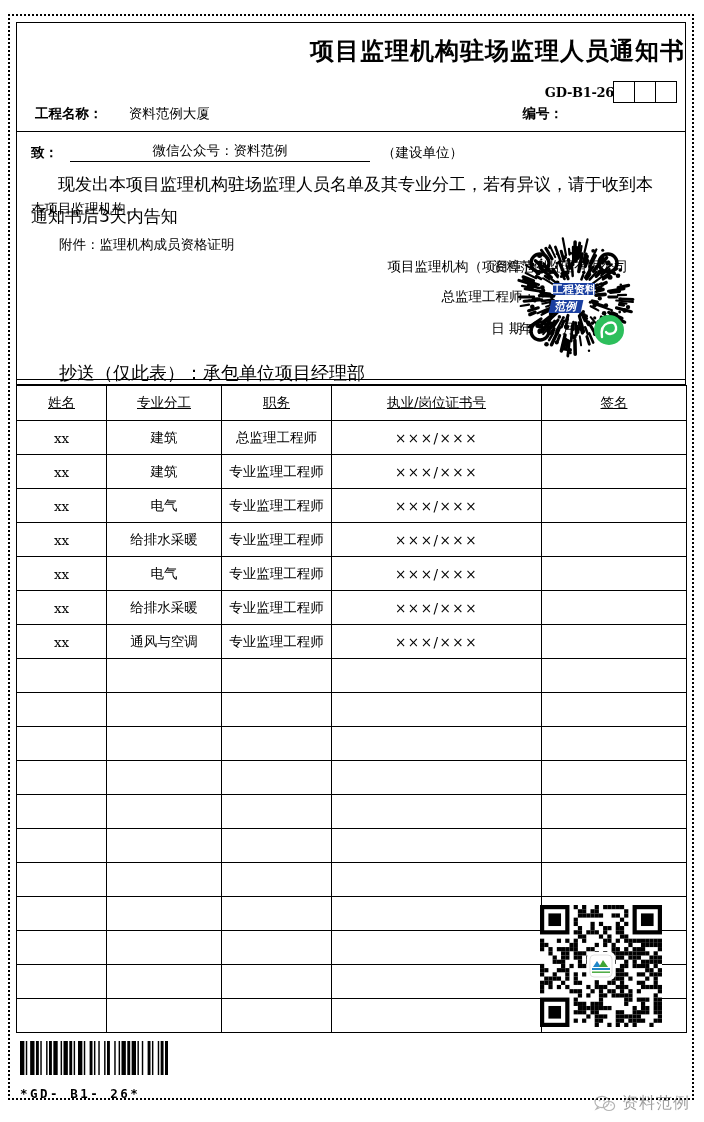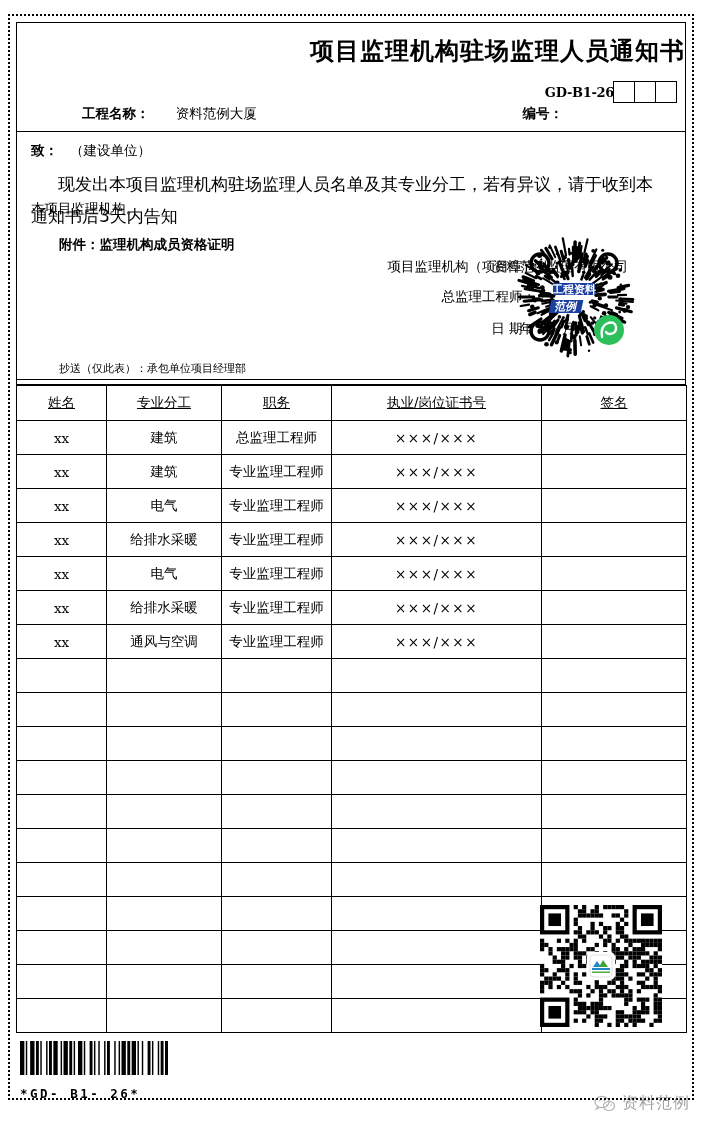--- a/index.html
+++ b/index.html
@@ -66,21 +66,21 @@
     border: 1.2px solid #000;
     box-sizing: border-box;
     margin-left: -1px;
   }
   #project-name-row {
     position: absolute;
     left: 18px;
     top: 82px;
     font-size: 13.5px;
   }
-  #project-name-label { font-weight: bold; margin-left: 47px; }
+  #project-name-label { font-weight: bold; }
   #project-name-value { margin-left: 22px; }
   #serial-row {
     position: absolute;
     right: 122px;
     top: 82px;
     font-size: 13.5px;
     font-weight: bold;
   }
 
   
@@ -126,21 +126,20 @@
     position: absolute;
     left: 14px;
     top: 68px;
     font-size: 13.5px;
   }
   #attachment-line {
     position: absolute;
     left: 42px;
     top: 104px;
     font-size: 13.5px;
-    font-weight: bold;
   }
 
   .sig-line {
     position: absolute;
     font-size: 13.5px;
     text-align: right;
     width: 220px;
   }
   #sig-org  { left: 316px; top: 258px; }
   #sig-chief{ left: 316px; top: 288px; }
@@ -182,21 +181,21 @@
     width: 670px;
     height: 30px;
     border: 1.5px solid #000;
     border-top: none;
     box-sizing: border-box;
   }
   #cc-text {
     position: absolute;
     left: 42px;
     top: 6px;
-    font-size: 11px;
+    font-size: 18px;
   }
 
   
   #staff-table {
     position: absolute;
     left: 16px;
     top: 385px;
     width: 670px;
     border-collapse: collapse;
     table-layout: fixed;
@@ -286,20 +285,21 @@
     <span id="project-name-label">工程名称：</span>
     <span id="project-name-value">资料范例大厦</span>
   </div>
 
   <div id="serial-row">编号：</div>
 </div>
 
 <div id="letter-block">
   <div id="to-line">
     <span id="to-label">致：</span>
+    <span id="to-blank">微信公众号：资料范例</span>
     <span id="to-suffix">（建设单位）</span>
   </div>
 
   <div id="para-1">现发出本项目监理机构驻场监理人员名单及其专业分工，若有异议，请于收到本通知书后3天内告知</div>
   <div id="para-1b">本项目监理机构。</div>
   <div id="attachment-line">附件：监理机构成员资格证明</div>
 </div>
 
 <div class="sig-line" id="sig-org">项目监理机构（项目章）</div>
 <div class="sig-line" id="sig-chief">总监理工程师：</div>

